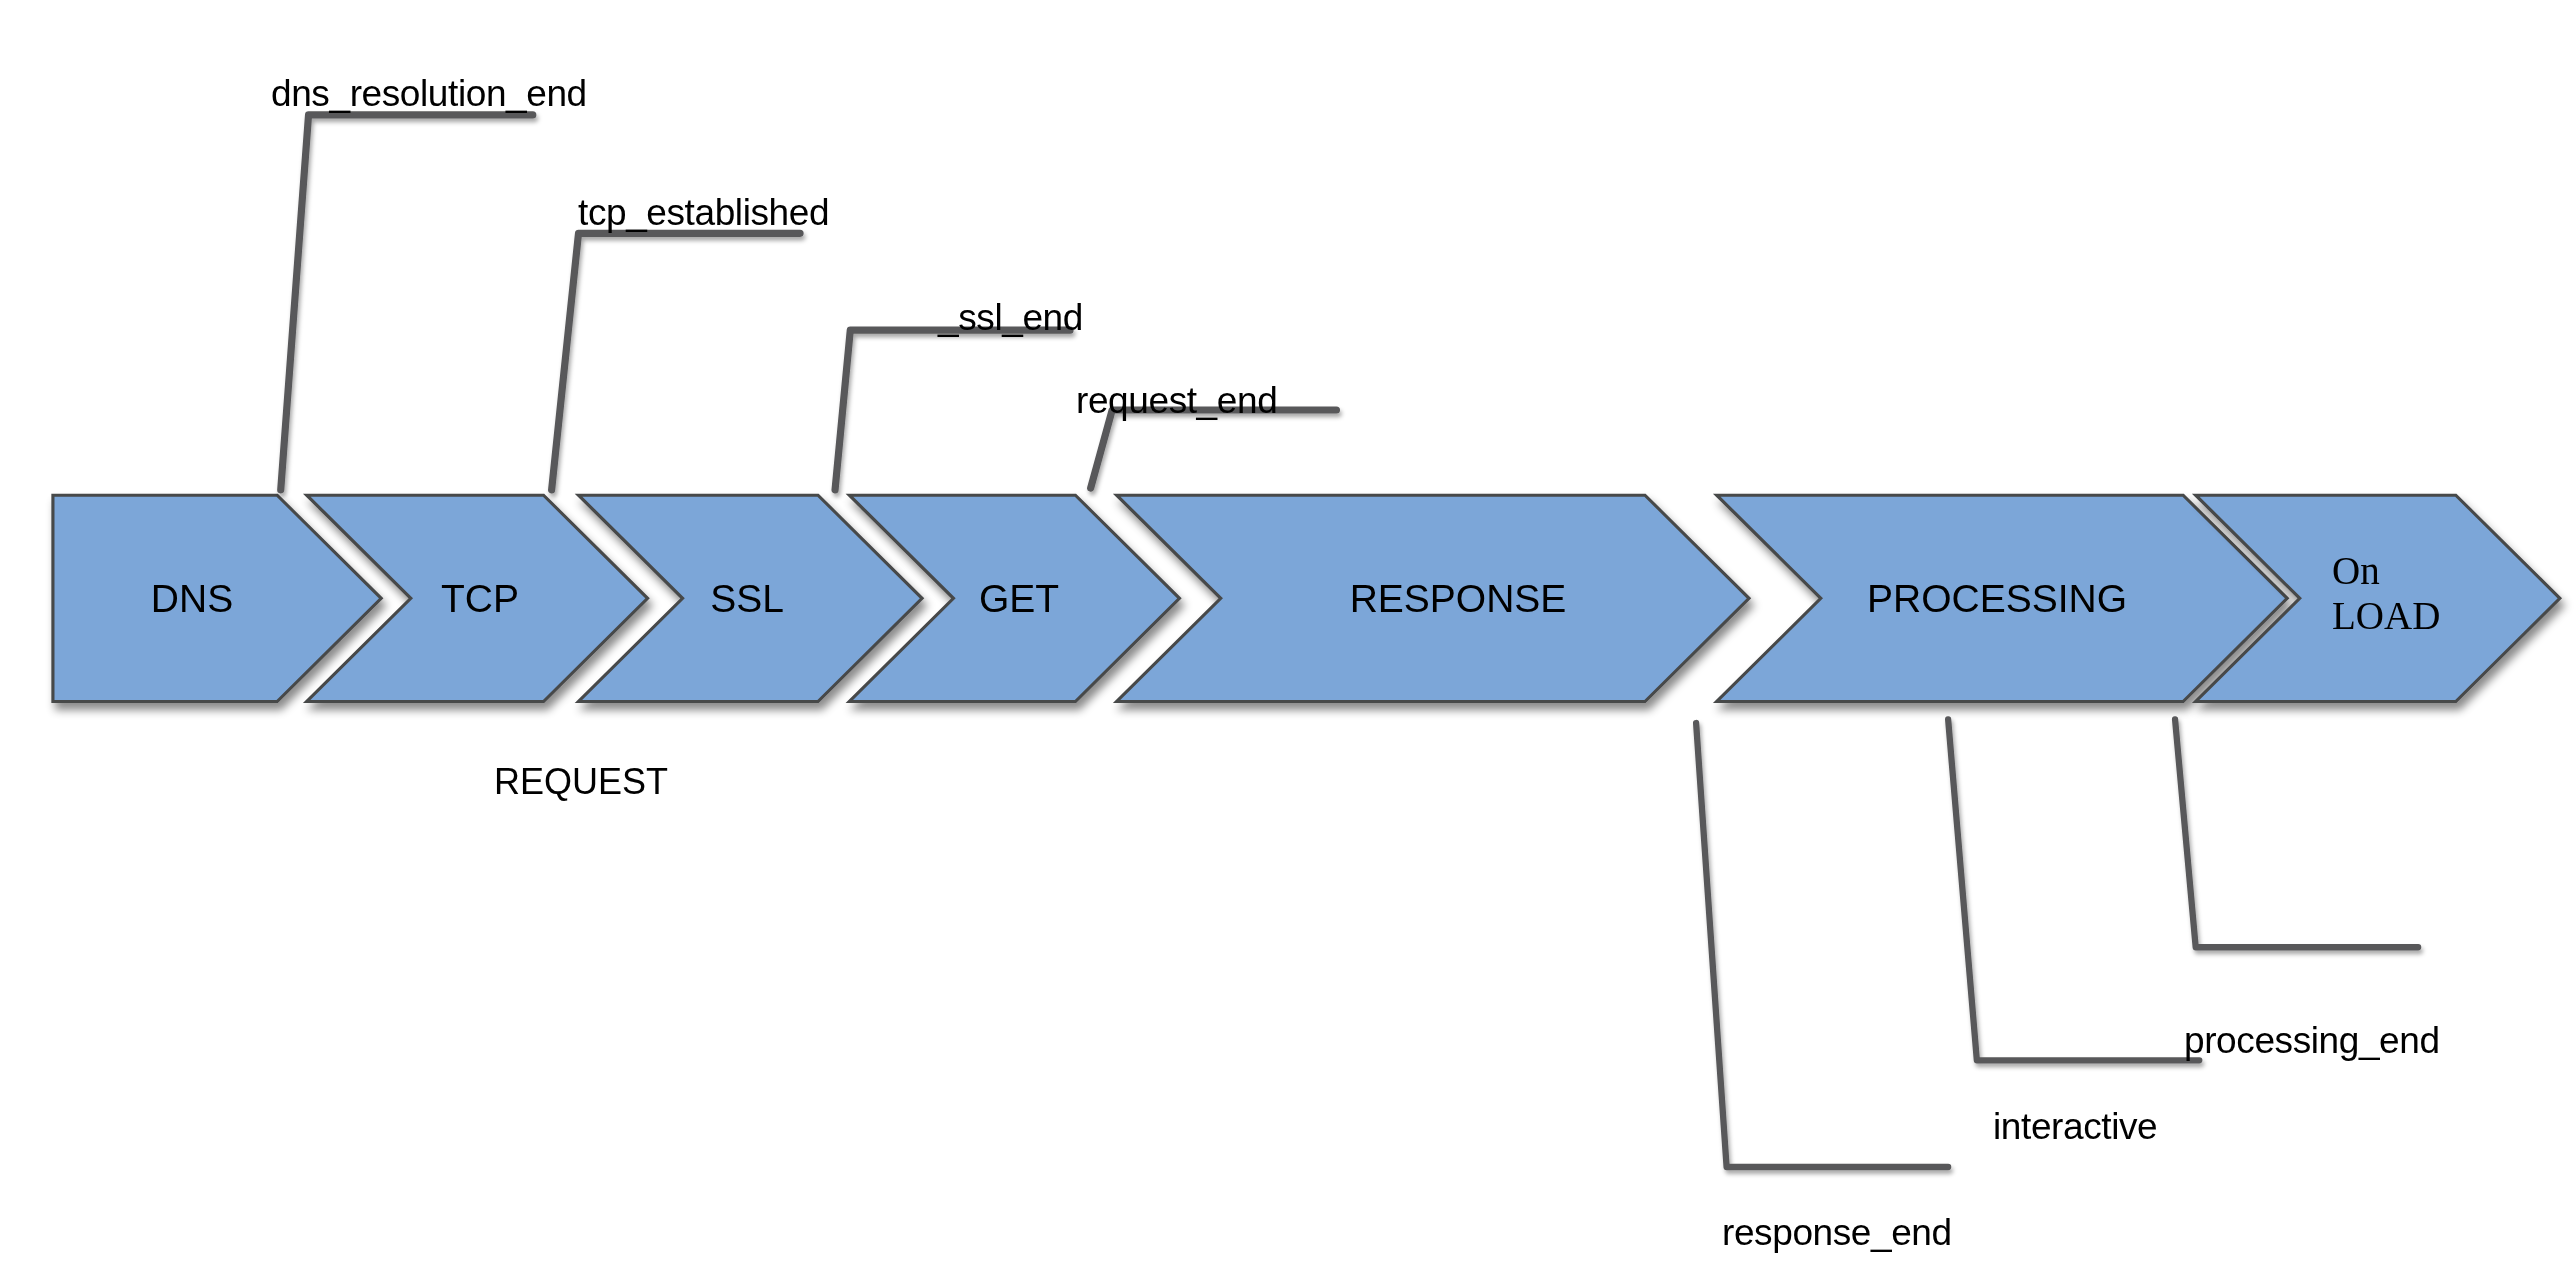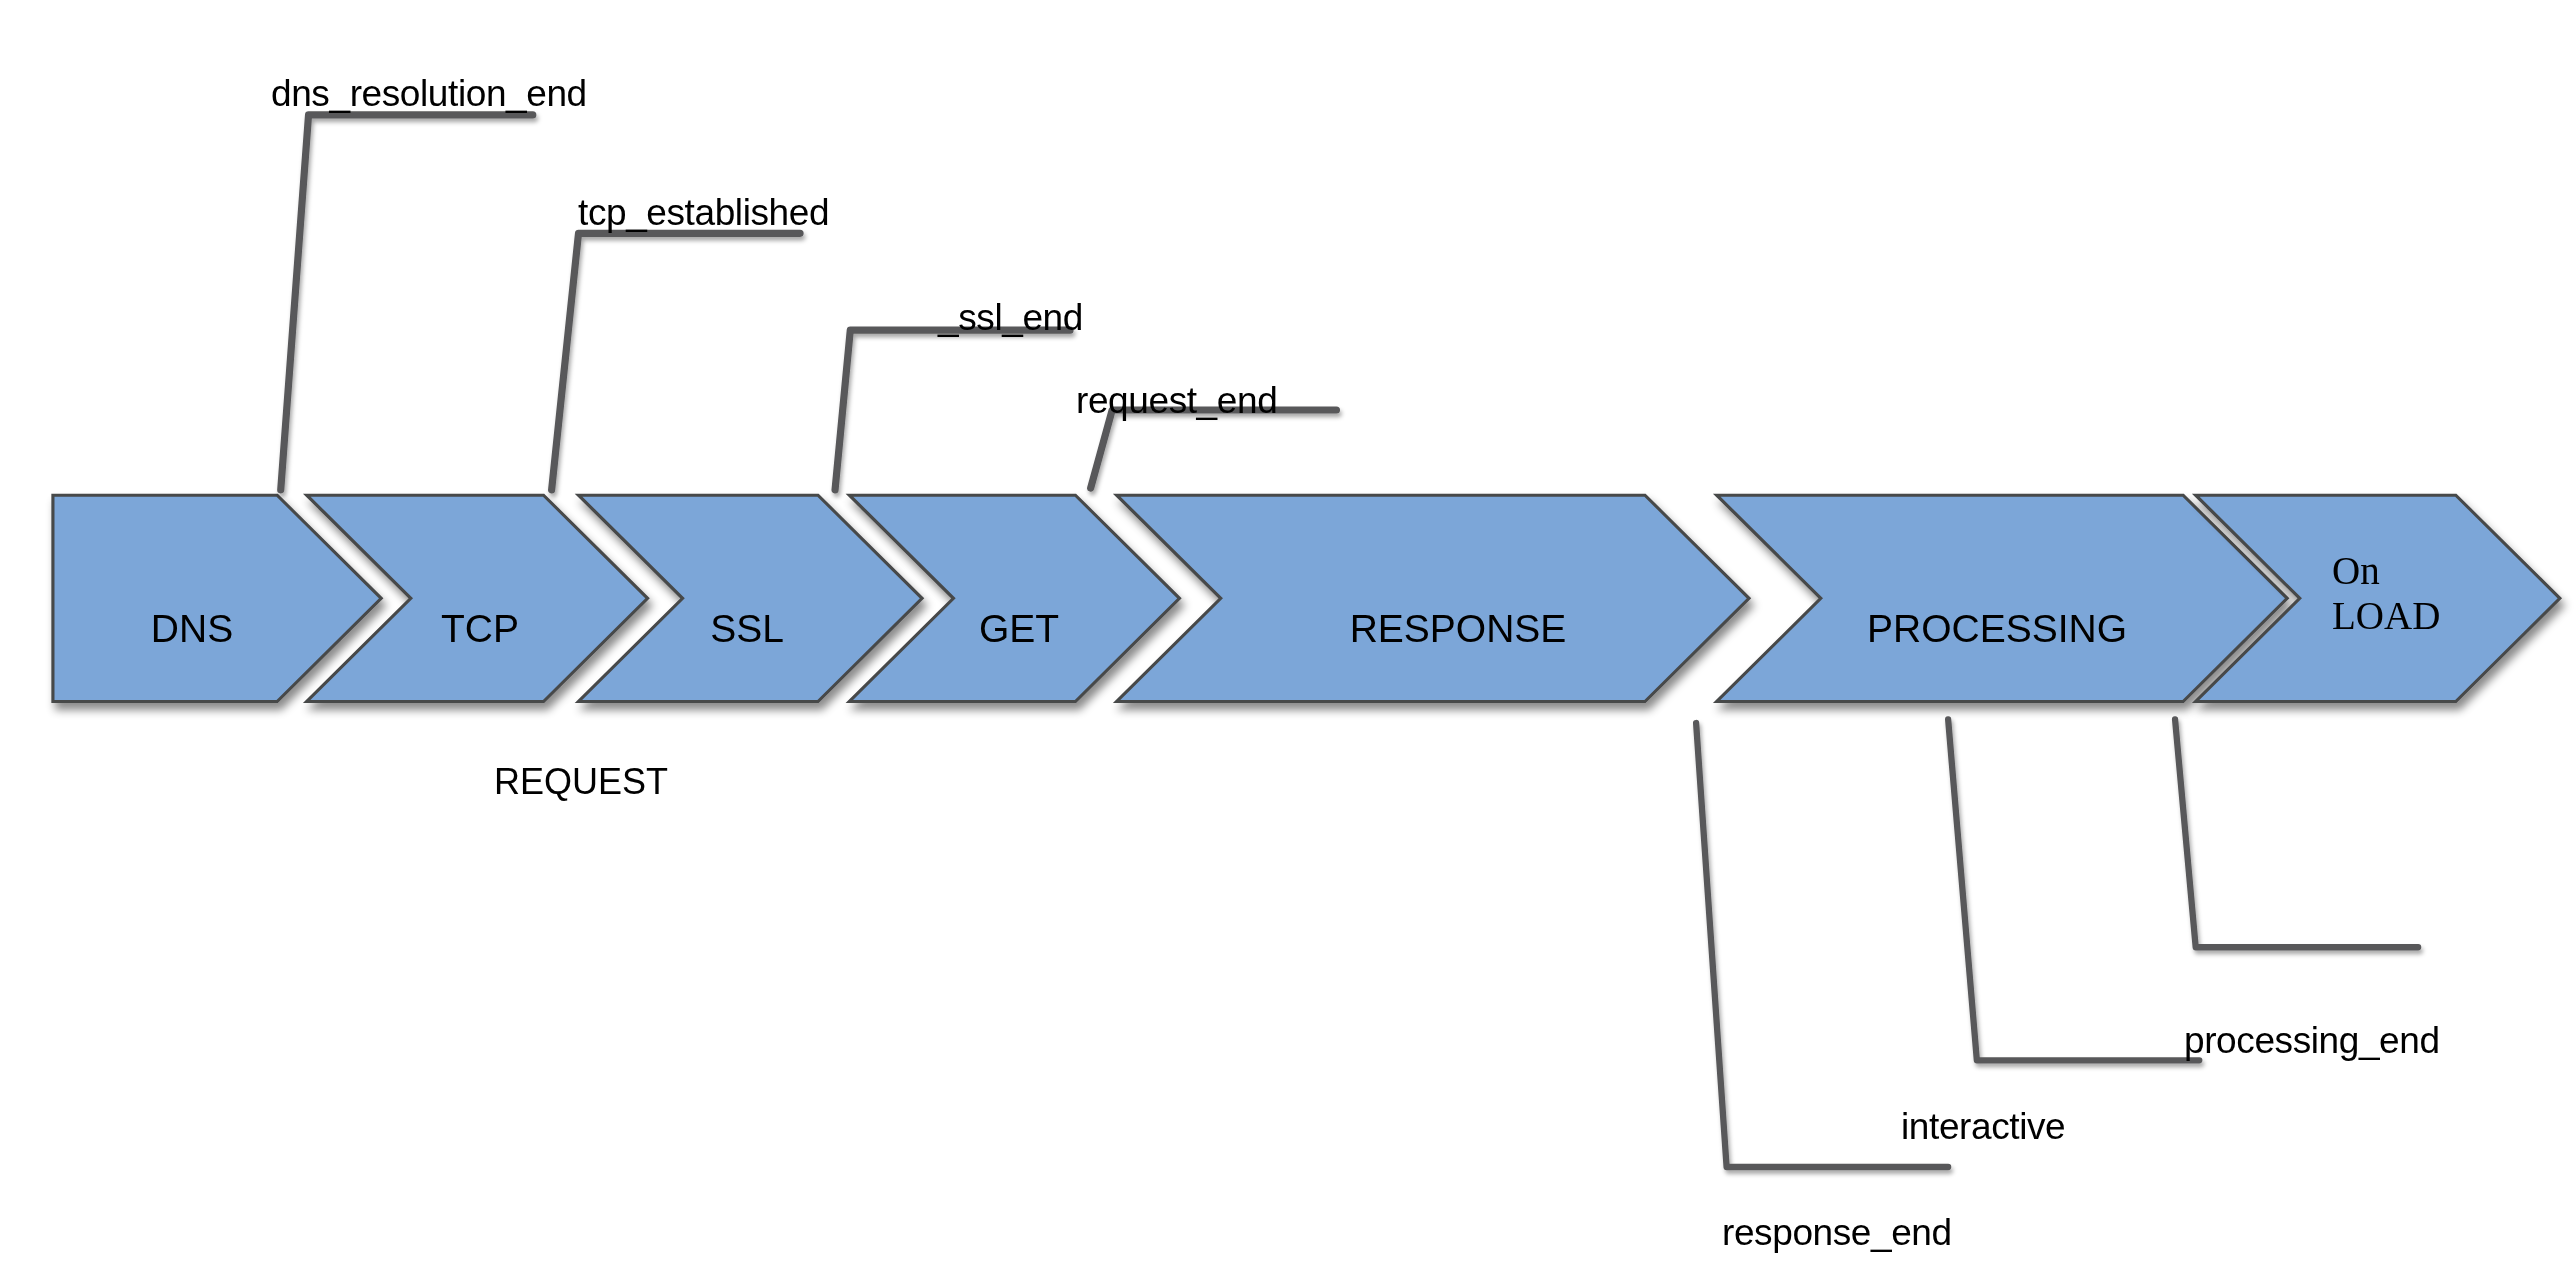--- a/index.html
+++ b/index.html
@@ -3,21 +3,21 @@
 <meta charset="utf-8">
 <style>
   html,body{margin:0;padding:0;background:#ffffff;}
   .canvas{
     position:relative;width:2576px;height:1281px;background:#ffffff;
     font-family:"Liberation Sans","DejaVu Sans",sans-serif;color:#000;overflow:hidden;
   }
   svg.layer{position:absolute;left:0;top:0;width:2576px;height:1281px;}
   .label{position:absolute;white-space:nowrap;}
   .milestone{font-size:37px;letter-spacing:-0.4px;line-height:39px;margin-top:24px;}
-  .stage-label{font-size:39px;line-height:47px;top:605px;transform:translateX(-50%);text-align:center;}
+  .stage-label{font-size:39px;line-height:47px;top:575px;transform:translateX(-50%);text-align:center;}
   .stage-label.two-line{transform:none;text-align:left;top:548px;line-height:45px;font-family:Liberation Serif, serif;}
   .stage-label.two-line span{display:block;}
   .section-label{font-size:36px;line-height:39px;}
 </style>
 </head>
 <body>
 
 <div class="canvas">
 
   <svg class="layer" id="shape-layer" viewBox="0 0 2872 1428" xmlns="http://www.w3.org/2000/svg">
@@ -63,19 +63,19 @@
     <span>On</span>
     <span>LOAD</span>
   </div>
 
   <div class="label milestone" style="left:271px;top:50px">dns_resolution_end</div>
   <div class="label milestone" style="left:578px;top:169px">tcp_established</div>
   <div class="label milestone" style="left:938px;top:274px">_ssl_end</div>
   <div class="label milestone" style="left:1076px;top:357px">request_end</div>
 
   <div class="label milestone" style="left:1722px;top:1189px">response_end</div>
-  <div class="label milestone" style="left:1901px;top:1083px">interactive</div>
+  <div class="label milestone" style="left:1993px;top:1083px">interactive</div>
   <div class="label milestone" style="left:2184px;top:997px">processing_end</div>
 
   <div class="label section-label" style="left:494px;top:762px">REQUEST</div>
 
 </div>
 
 
 </body></html>

